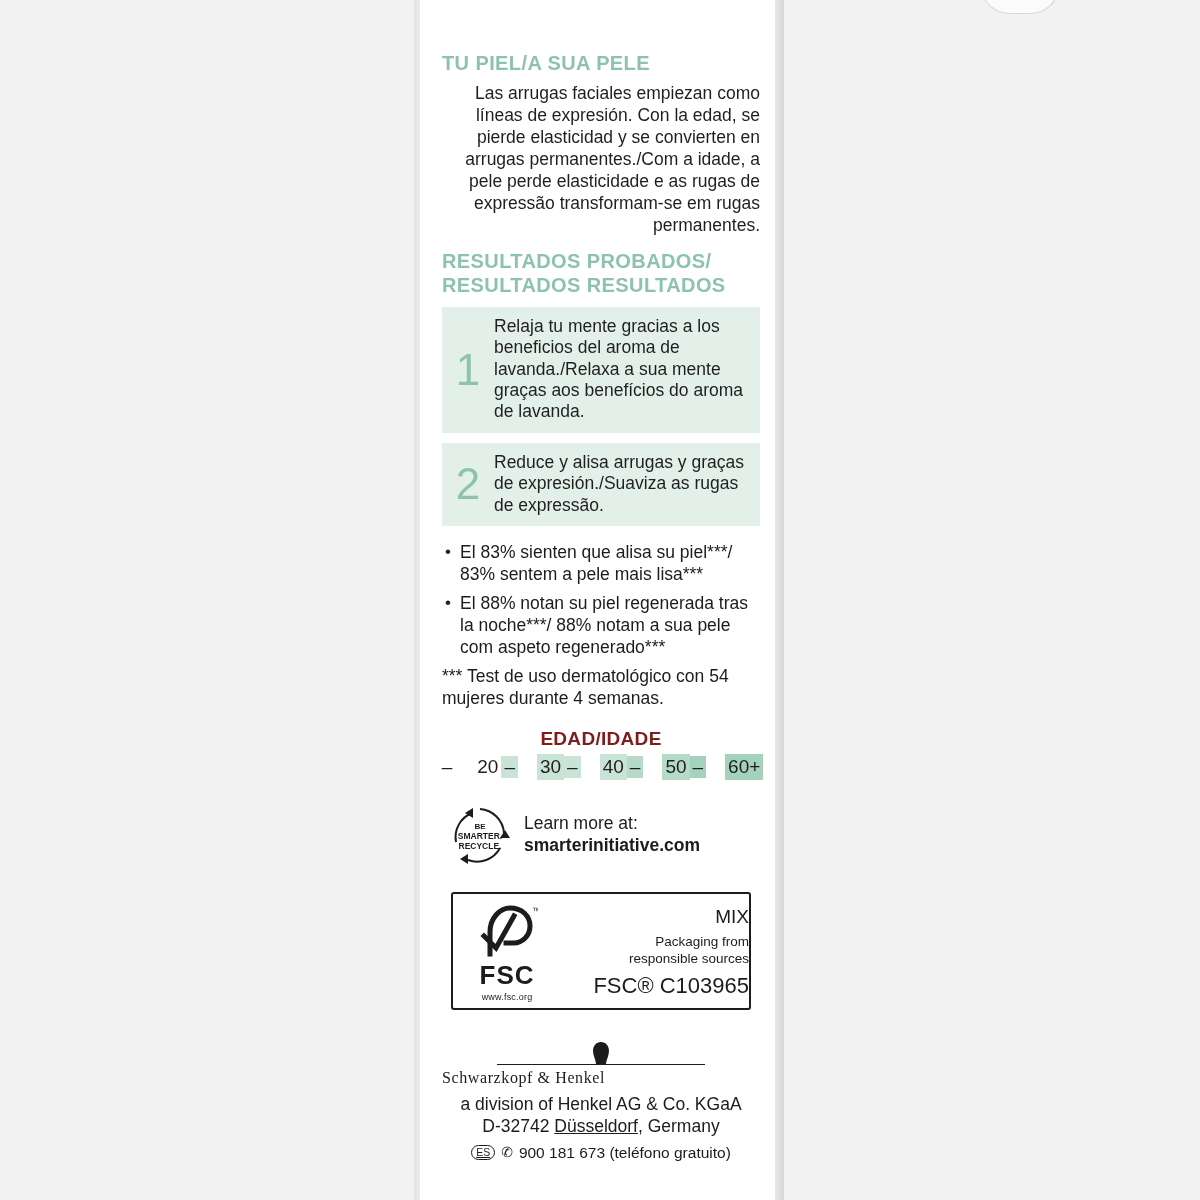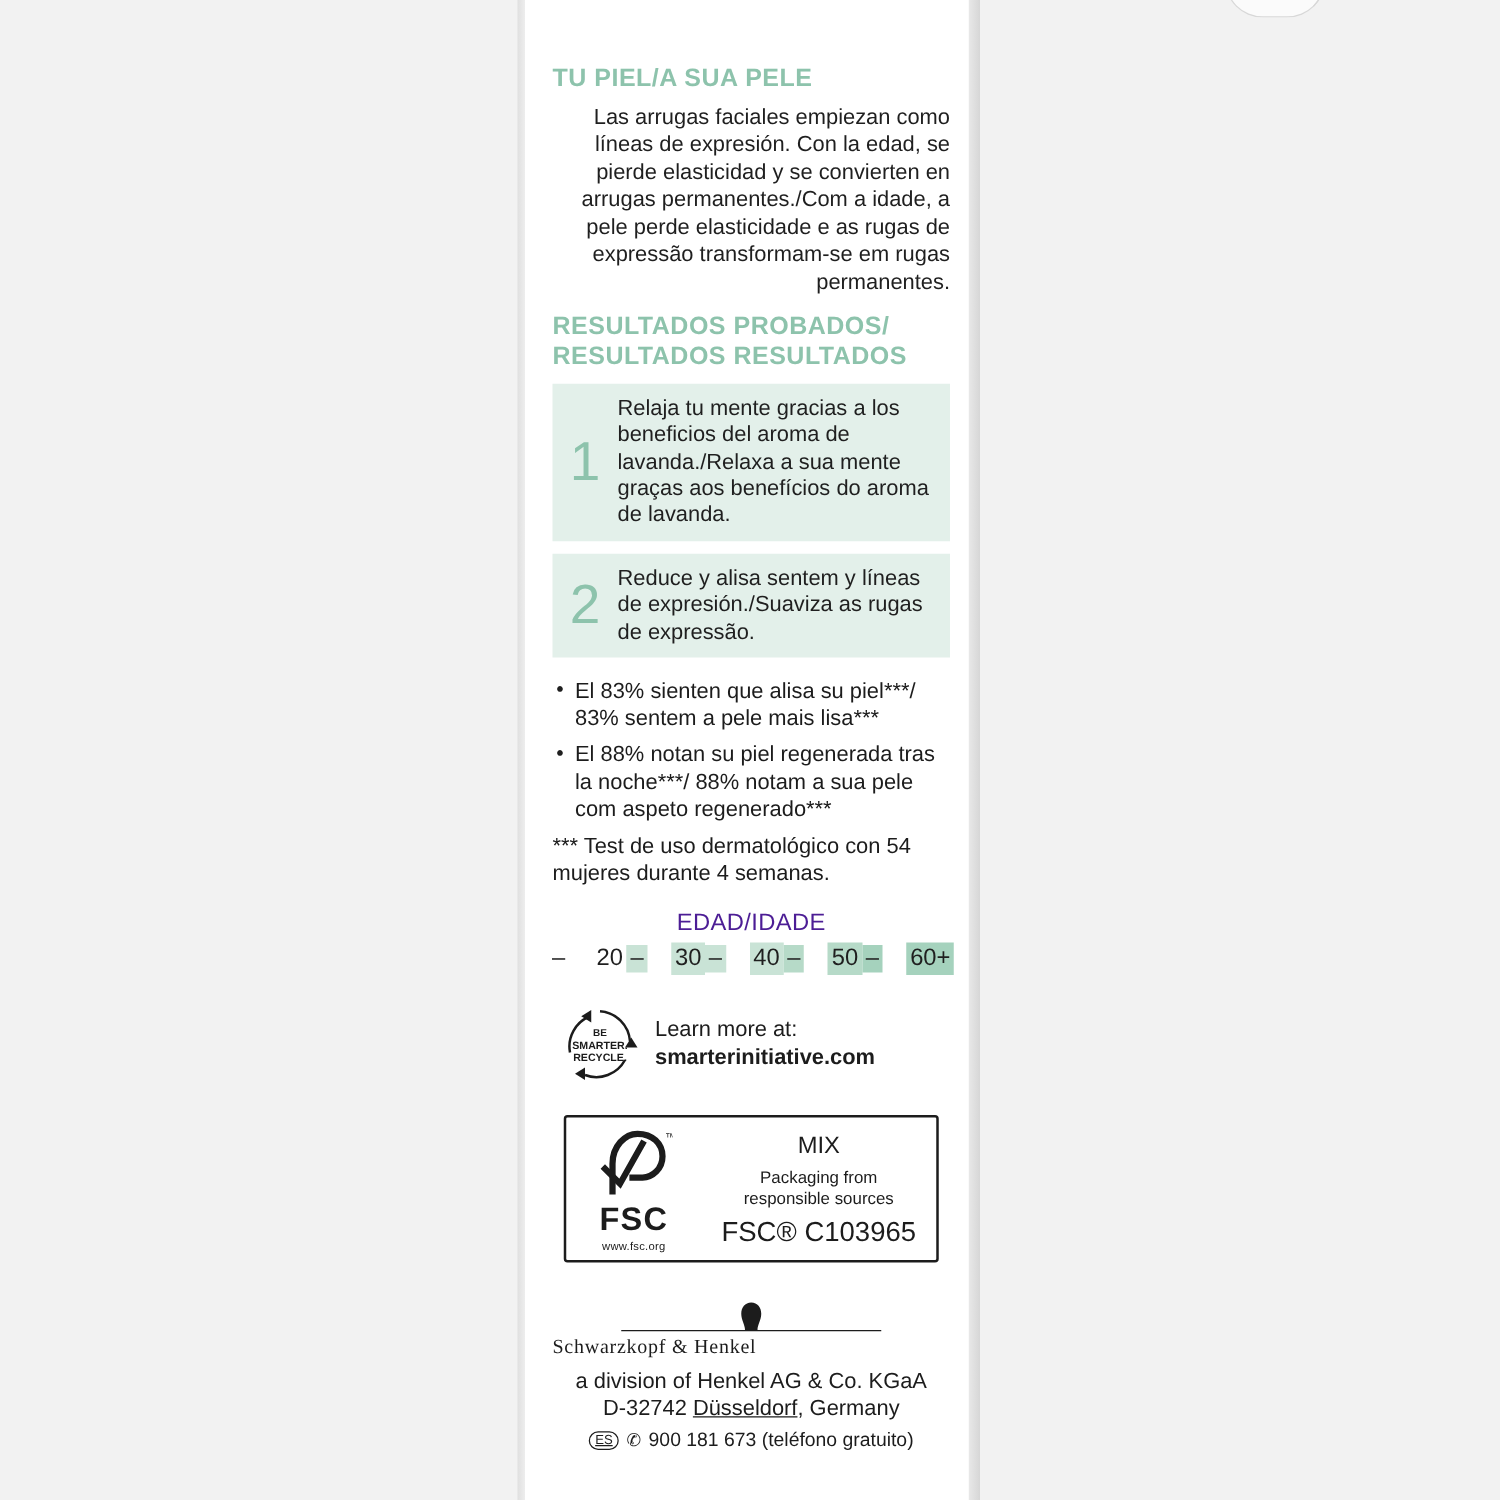--- a/index.html
+++ b/index.html
@@ -134,23 +134,23 @@
 
   .footnote {
     font-size: 17.5px;
     line-height: 1.24;
     margin: 6px 0 0 0;
   }
 
   
   .age-title {
     text-align: center;
-    color: #4c1d95;
+    color: #7f1d1d;
     font-size: 19px;
-    font-weight: normal;
+    font-weight: bold;
     margin-top: 18px;
     letter-spacing: 0.3px;
   }
   .age-scale {
     margin-top: 4px;
     display: flex;
     align-items: center;
     justify-content: center;
     font-size: 19px;
     color: #1f1f1f;
@@ -217,21 +217,21 @@
     letter-spacing: 1px;
     margin-top: -2px;
   }
   .fsc-left .fsc-url {
     font-size: 9px;
     letter-spacing: 0.2px;
     margin-top: 1px;
   }
   .fsc-right {
     flex: 1;
-    text-align: center;
+    text-align: right;
     padding-top: 12px;
     line-height: 1.2;
   }
   .fsc-right .mix { font-size: 19px; margin-bottom: 6px; }
   .fsc-right .pkg { font-size: 13.5px; }
   .fsc-right .code { font-size: 22px; margin-top: 6px; }
 
   
   .sk-logo {
     margin-top: 30px;
@@ -302,21 +302,21 @@
       <div class="heading h-results" style="white-space: pre-line;">RESULTADOS PROBADOS/
 RESULTADOS RESULTADOS</div>
 
       <div class="result-row">
         <div class="num">1</div>
         <div class="rtext">Relaja tu mente gracias a los beneficios del aroma de lavanda./Relaxa a sua mente graças aos benefícios do aroma de lavanda.</div>
       </div>
 
       <div class="result-row">
         <div class="num">2</div>
-        <div class="rtext">Reduce y alisa sentem y líneas de expresión./Suaviza as rugas de expressão.</div>
+        <div class="rtext">Reduce y alisa arrugas y graças de expresión./Suaviza as rugas de expressão.</div>
       </div>
 
       <ul class="bullets">
         <li>El 83% sienten que alisa su piel***/ 83% sentem a pele mais lisa***</li>
         <li>El 88% notan su piel regenerada tras la noche***/ 88% notam a sua pele com aspeto regenerado***</li>
       </ul>
 
       <p class="footnote">*** Test de uso dermatológico con 54 mujeres durante 4 semanas.</p>
 
       <div class="age-title">EDAD/IDADE</div>

